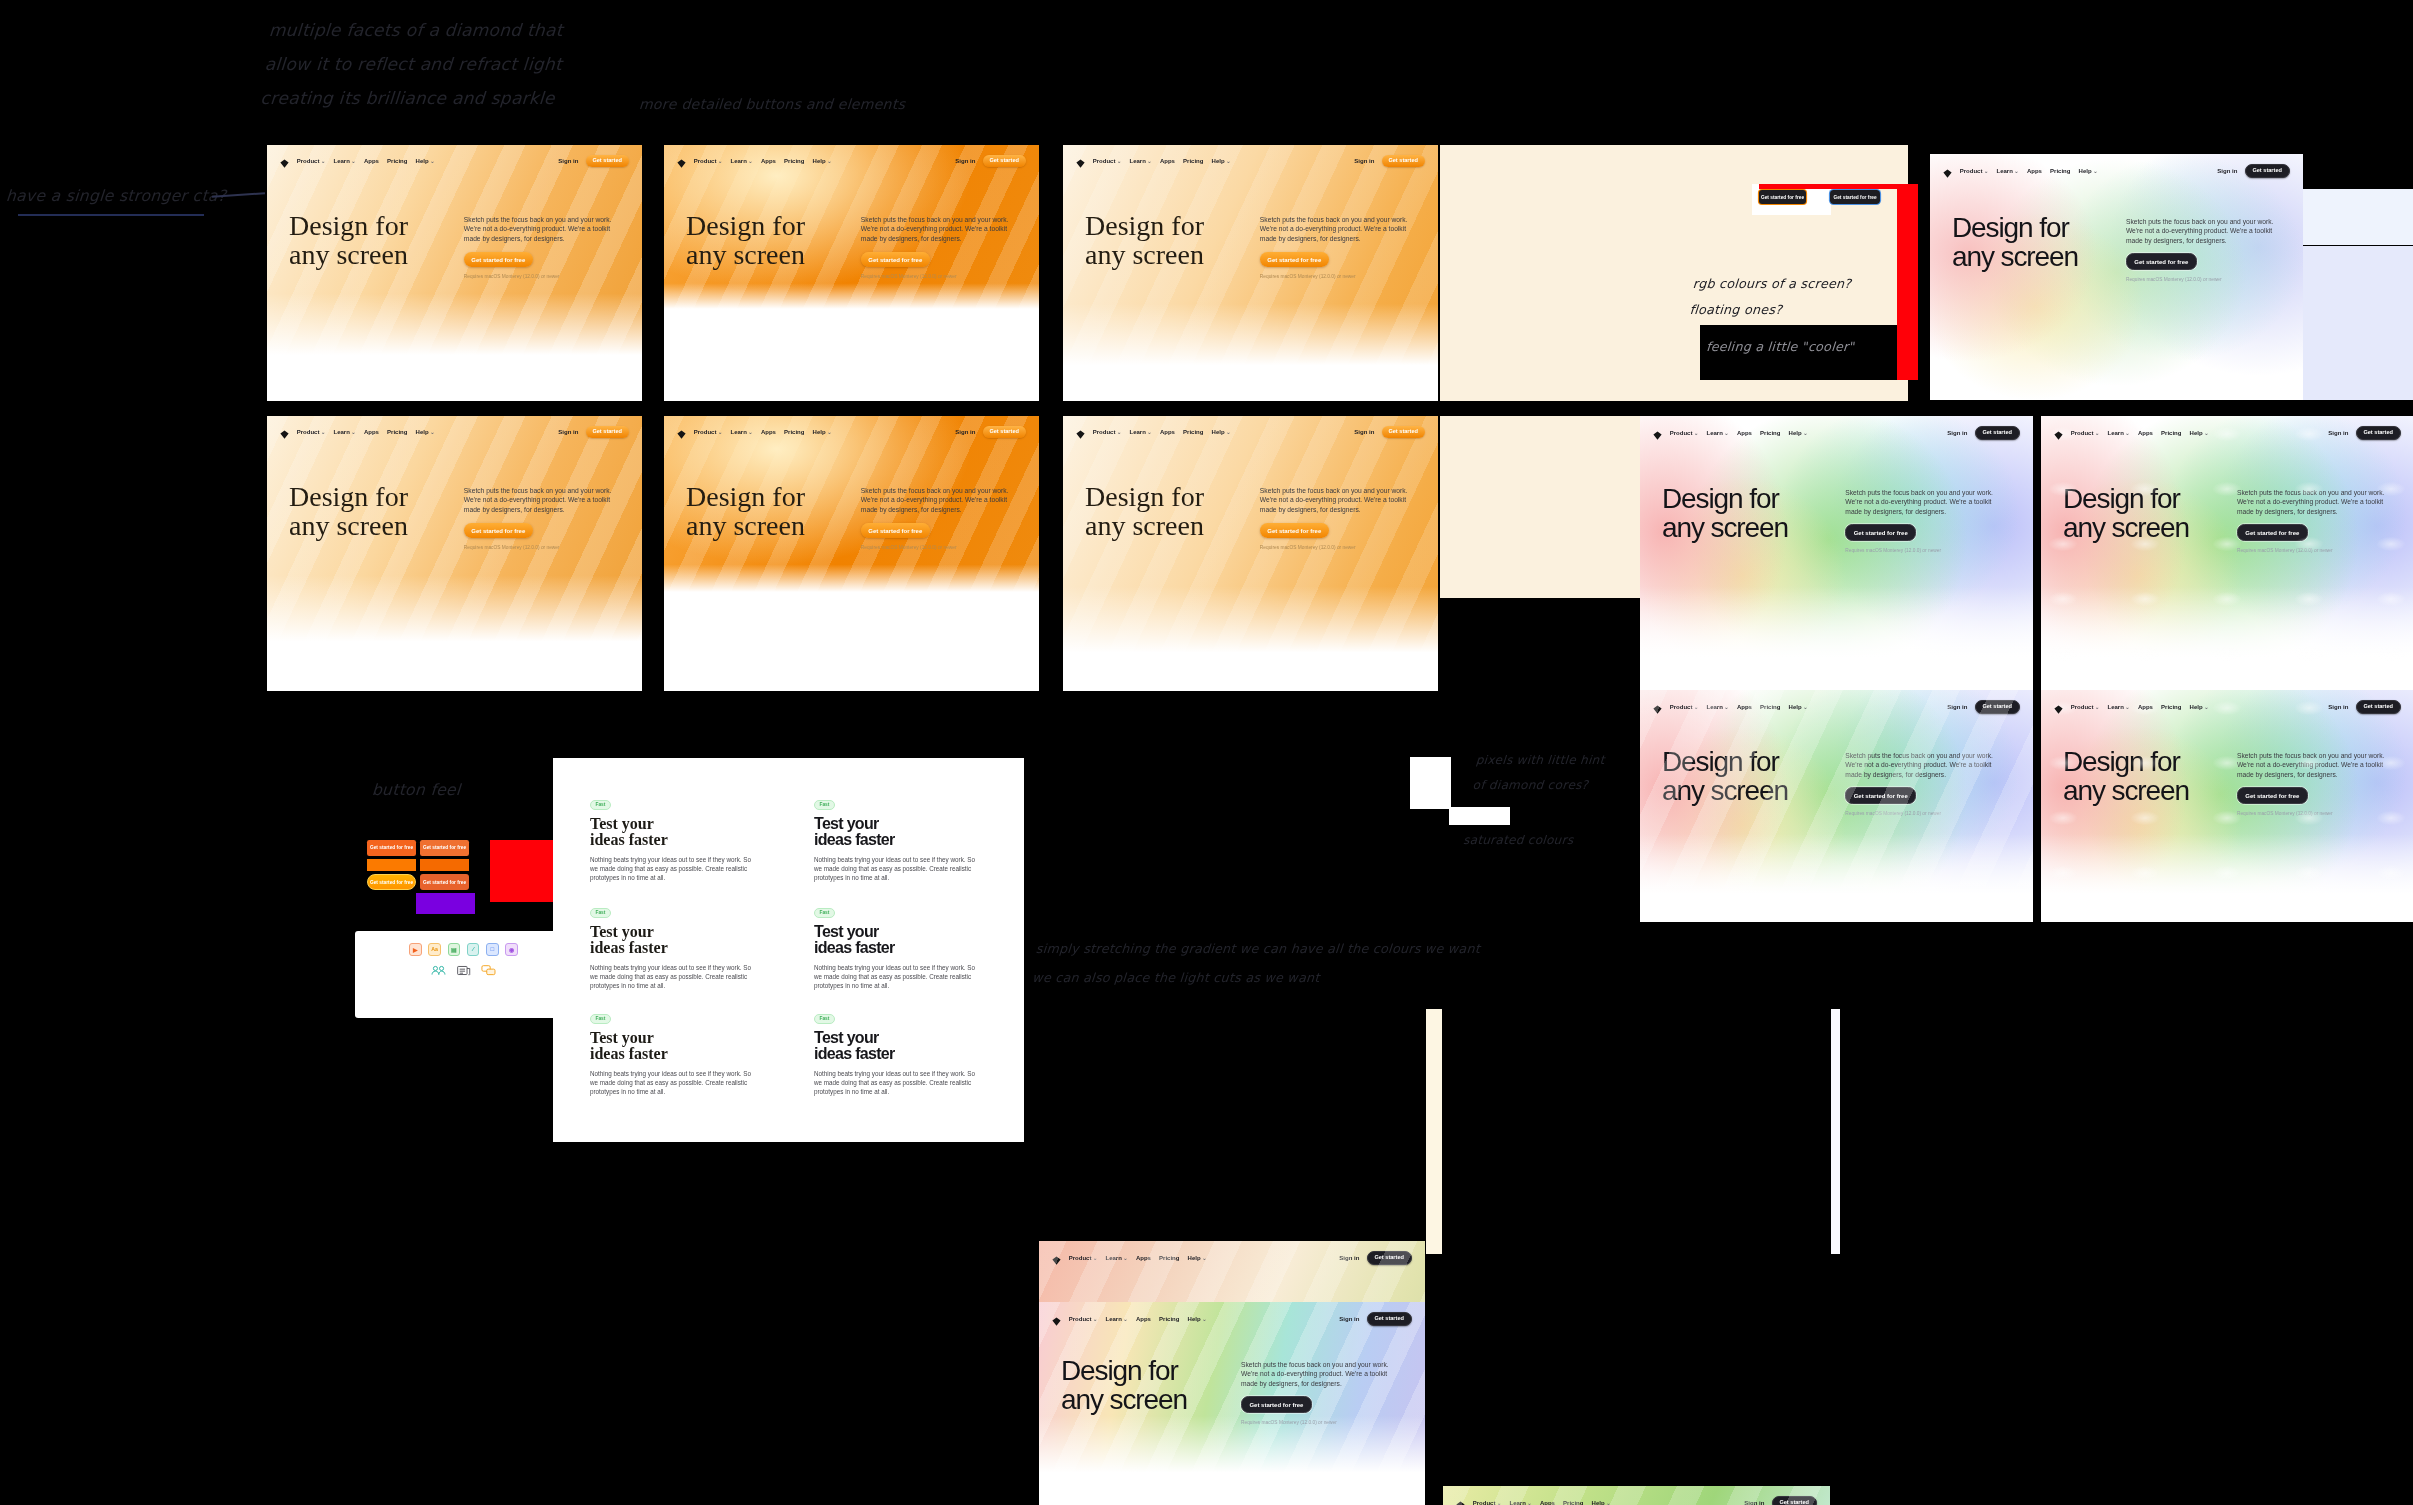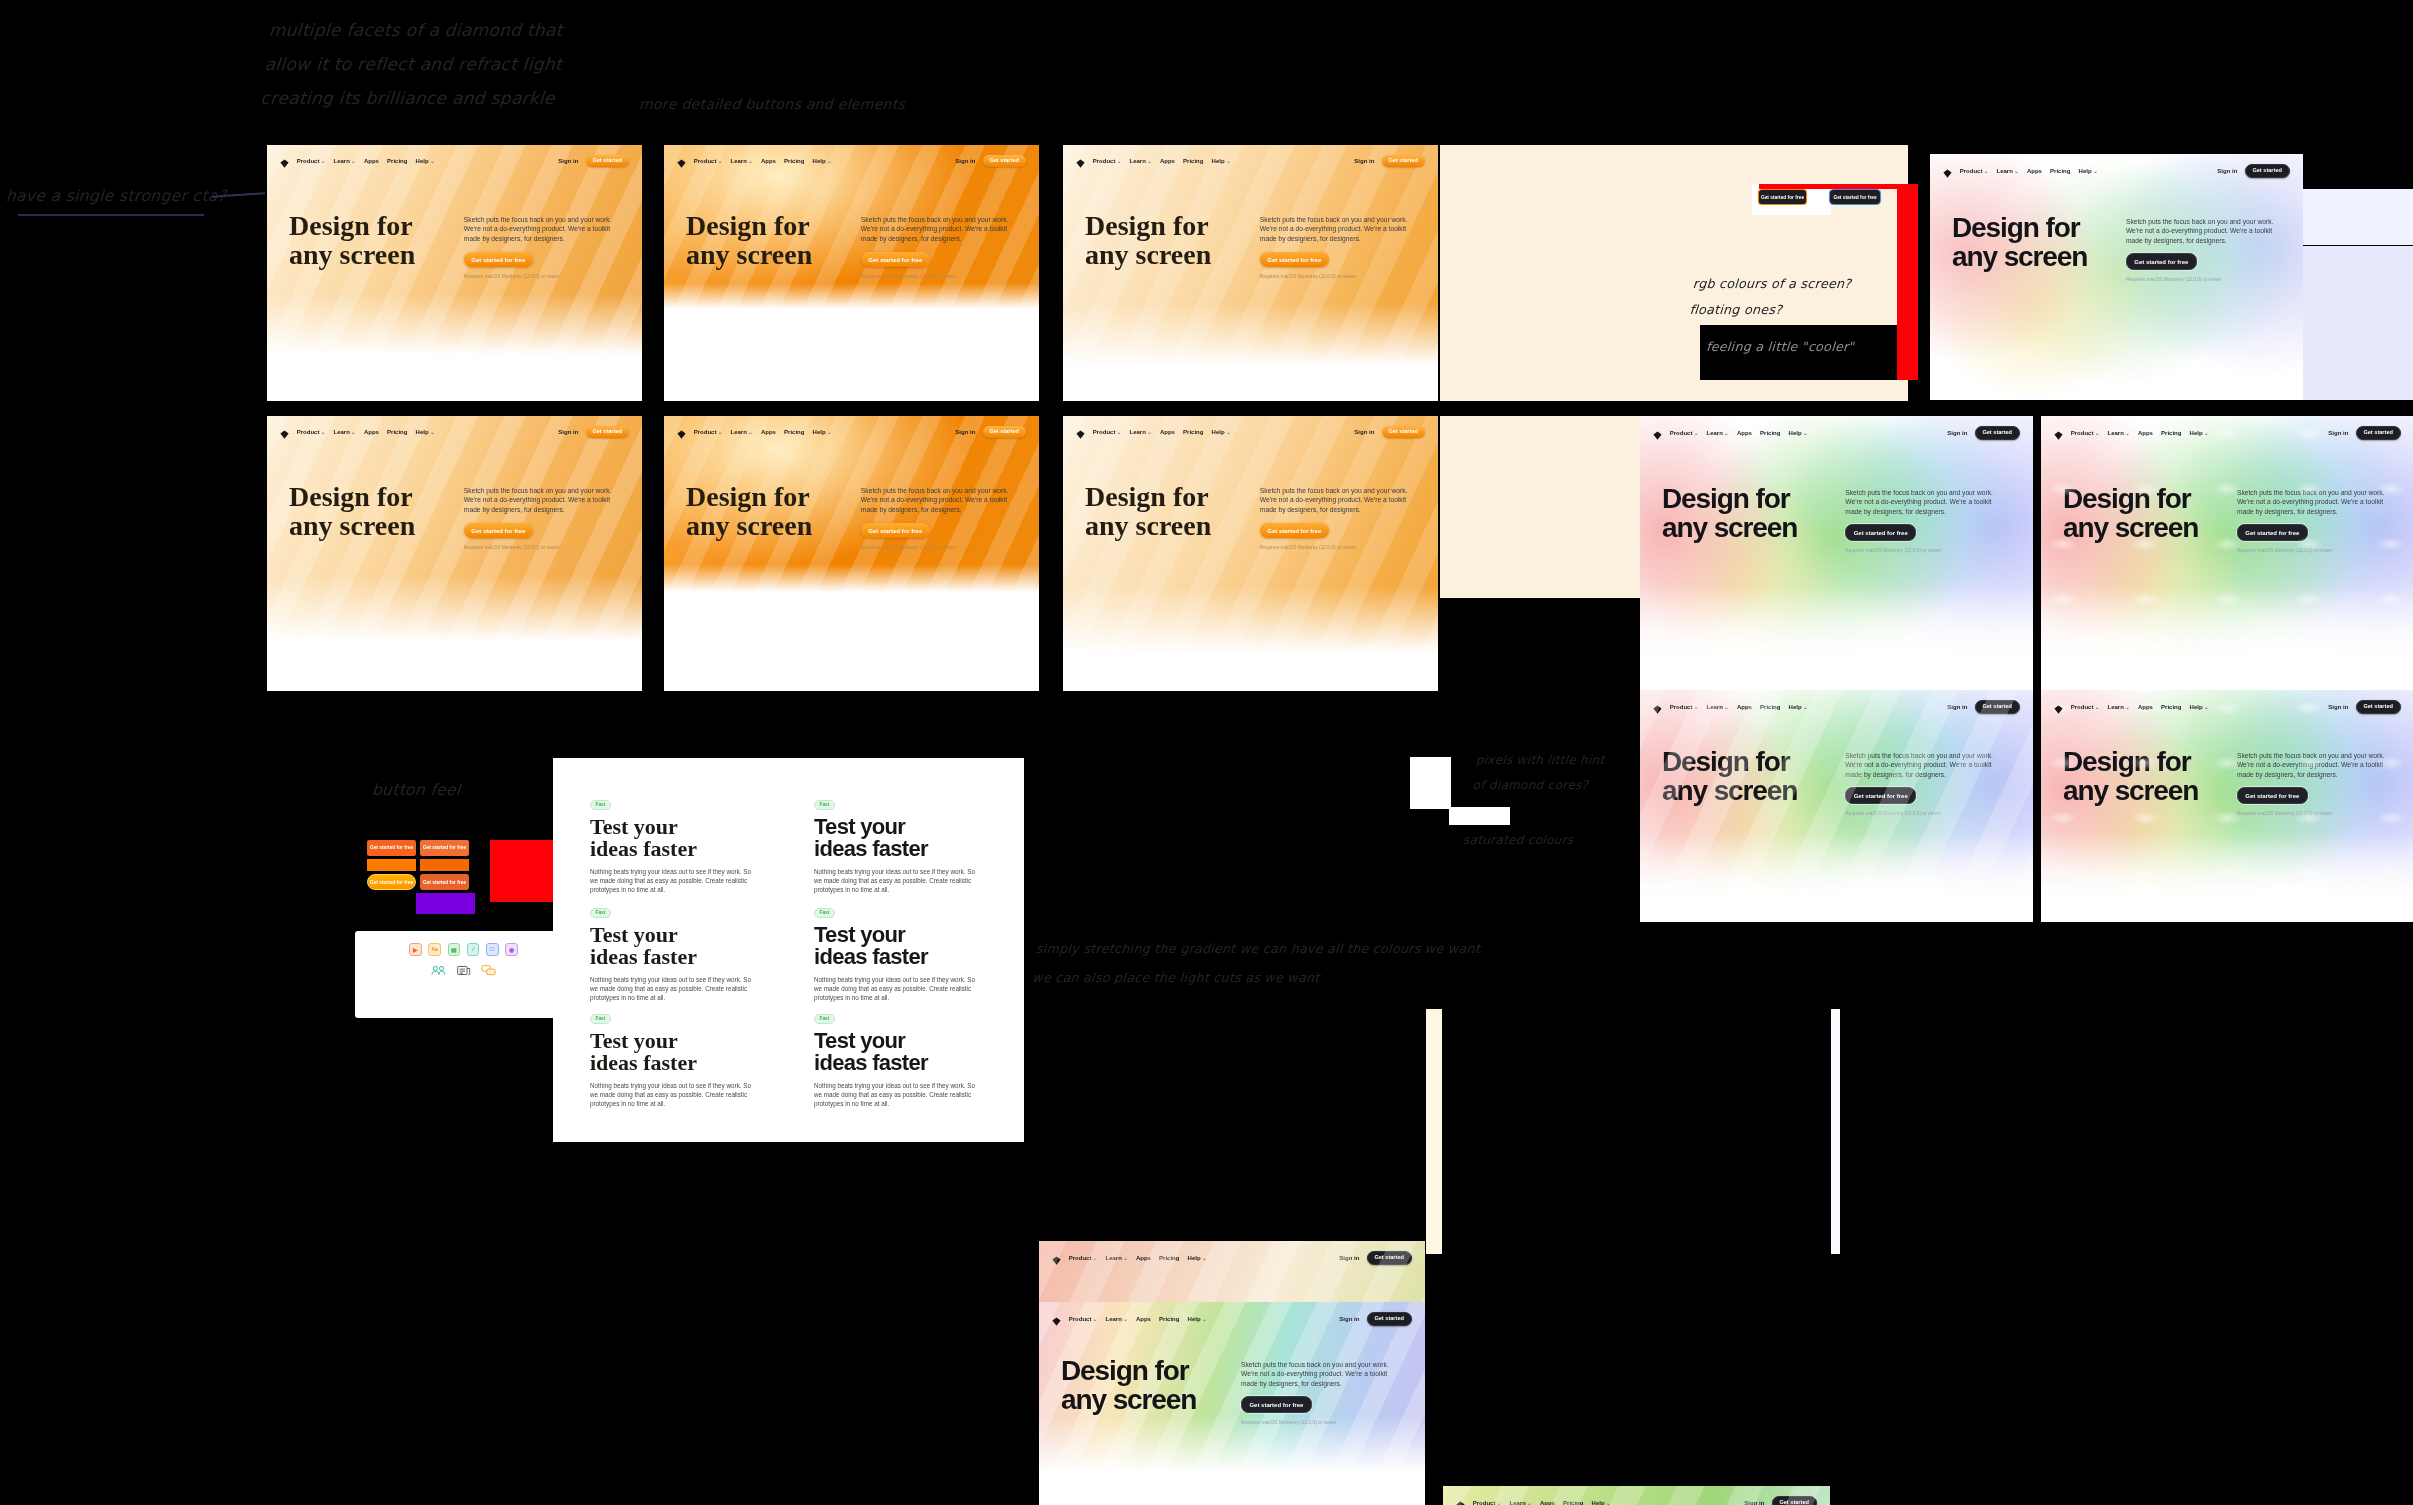--- a/index.html
+++ b/index.html
@@ -18,21 +18,21 @@
   .nav .links{display:flex;gap:8.2px;font-size:6px;font-weight:bold;color:#1c1c22;}
   .nav .links .chev::after{content:"\2304";font-size:5.2px;margin-left:1.5px;color:#6b6b70;}
   .nav .spacer{flex:1;}
   .signin{font-size:6px;font-weight:bold;color:#1c1c22;}
   .logo{width:9px;height:9px;display:inline-block;}
   .pill{display:inline-block;border-radius:7.4px;padding:3px 6.7px;font-size:5.6px;font-weight:bold;color:#fff;line-height:1;}
   .pill.orange{background:linear-gradient(#ffb445,#f08300);box-shadow:0 0.7px 1.5px rgba(120,60,0,.35);}
   .pill.dark{background:#1d1d24;border:0.7px solid #34343c;box-shadow:0 0.7px 1.5px rgba(0,0,0,.4);}
 
   .hero{display:flex;padding:39px 22px 0;gap:19.3px;}
-  .headline{width:47%;font-weight:bold;line-height:1.02;}
+  .headline{width:47%;font-weight:normal;line-height:1.02;}
   .serif .headline{font-family:"Liberation Serif",serif;font-size:28px;color:#241d12;}
   .sans .headline{font-family:"Liberation Sans",sans-serif;font-size:28px;letter-spacing:-1.1px;color:#141418;}
   .headline.big{font-size:34px;}
   .hero .right{width:47%;padding-top:3px;}
   .hero .body{font-size:6.7px;line-height:1.4;color:#3a3a40;max-width:160px;margin:0 0 7.4px;}
   .cta{display:inline-block;border-radius:7.4px;padding:4.5px 7.4px;font-size:6px;font-weight:bold;color:#fff;line-height:1;}
   .cta.orange{background:linear-gradient(#ffae35,#f28500);box-shadow:0 0.7px 2.2px rgba(120,60,0,.4);}
   .cta.dark{background:#202028;border:0.7px solid #3a3a42;box-shadow:0 0 0 0.7px rgba(255,255,255,.55);}
   .fine{font-size:4.8px;margin-top:6.7px;color:#b08a52;}
   .sansfine .fine{color:#9aa0ab;}
@@ -84,21 +84,21 @@
   
   .swatch{position:absolute;}
   .mini-btn{position:absolute;display:flex;align-items:center;justify-content:center;
             color:#fff;font-size:4.8px;font-weight:bold;box-sizing:border-box;}
 
   
   .cards{position:absolute;left:553px;top:758px;width:471px;height:384px;background:#fff;}
   .card{position:absolute;width:194px;}
   .badge{display:inline-block;background:#e2f8e5;border:0.7px solid #b9ecc2;color:#3fae5a;
          font-size:4.8px;font-weight:bold;padding:1.5px 4.5px;border-radius:6px;margin-bottom:6.7px;}
-  .card h3{margin:0 0 7.4px;font-size:22px;line-height:.98;color:#1d1b16;}
+  .card h3{margin:0 0 7.4px;font-size:16px;line-height:.98;color:#1d1b16;}
   .card.serif-card h3{font-family:"Liberation Serif",serif;}
   .card.sans-card h3{font-family:"Liberation Sans",sans-serif;letter-spacing:-0.7px;color:#17171b;}
   .card p{margin:0;font-size:6.3px;line-height:1.45;color:#4a4a50;max-width:169px;}
 
   
   .tiles{position:absolute;left:355px;top:931px;width:217px;height:87px;background:#fff;border-radius:3px;}
   .tile-row{display:flex;justify-content:center;gap:6.7px;margin-top:12px;}
   .tile{width:12.6px;height:12.6px;border-radius:3px;display:flex;align-items:center;justify-content:center;
         font-size:6px;font-weight:bold;box-sizing:border-box;}
   .outline-row{display:flex;justify-content:center;align-items:center;gap:10.4px;margin-top:9px;}

